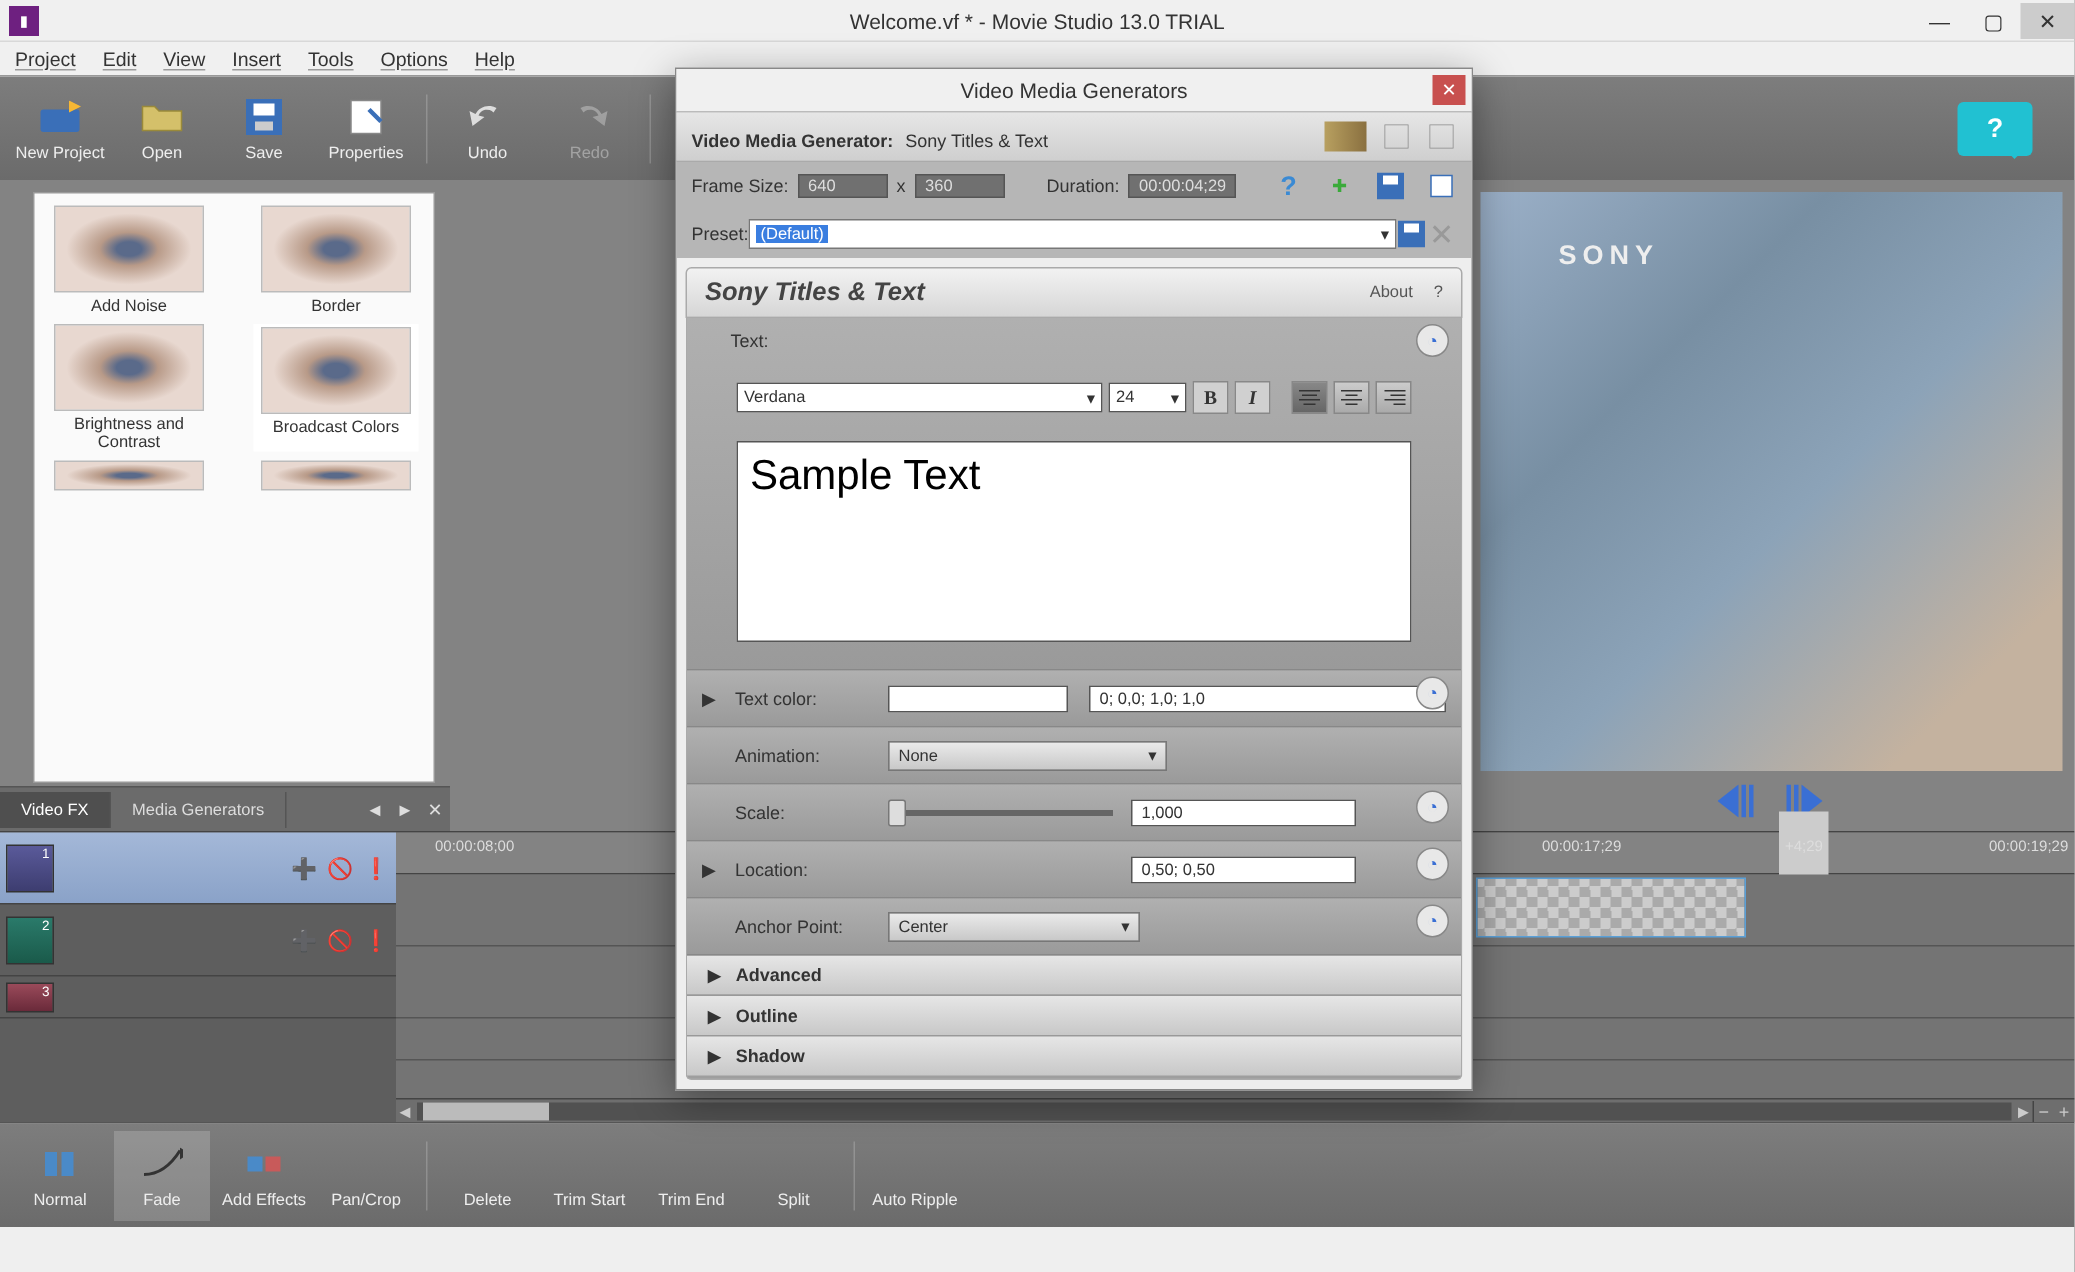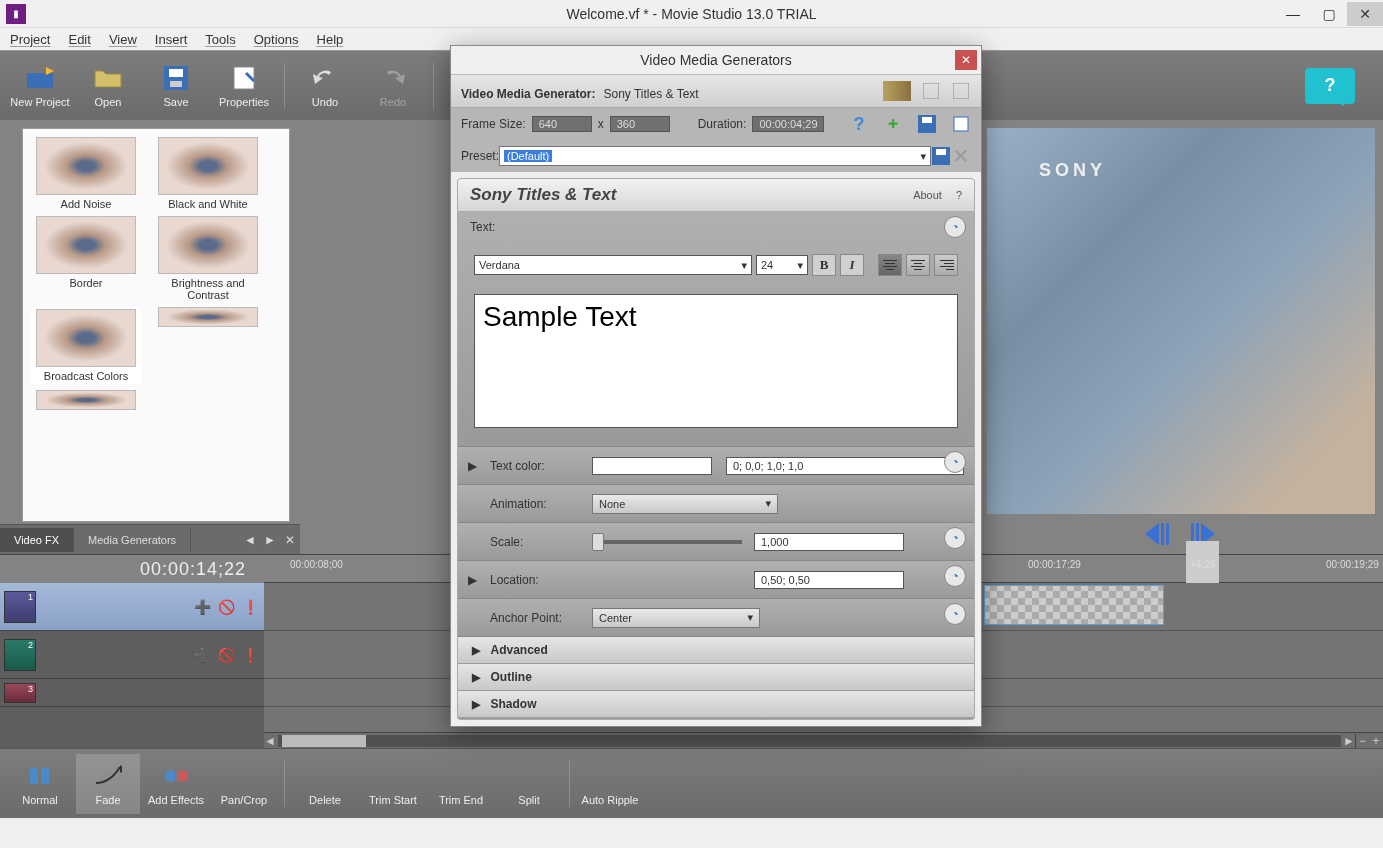--- a/index.html
+++ b/index.html
@@ -22,21 +22,21 @@
 .tbtn { display: flex; flex-direction: column; align-items: center; justify-content: center; width: 64px; height: 60px; color: #eee; font-size: 11px; gap: 4px; }
 .tbtn .ico { width: 28px; height: 28px; display: flex; align-items: center; justify-content: center; }
 .tbtn.disabled { opacity: .4; }
 .tbsep { width: 1px; height: 46px; background: rgba(255,255,255,.2); margin: 0 4px; }
 .helpballoon { margin-left: auto; margin-right: 20px; width: 50px; height: 36px; background: #21c1d2; border-radius: 4px; display: flex; align-items: center; justify-content: center; color: #fff; font-size: 18px; font-weight: bold; position: relative; }
 .helpballoon:after { content: ""; position: absolute; bottom: -8px; right: 6px; border: 6px solid transparent; border-top-color: #21c1d2; }
 
 
 .mainarea { display: flex; height: 434px; background: #838383; }
 .leftpanel { width: 300px; background: #838383; padding: 8px 0 0 0; display: flex; flex-direction: column; }
-.fxgrid { flex: 1; margin: 0 10px 0 22px; background: #fafafa; border: 1px solid #999; padding: 8px; overflow: hidden; display: grid; grid-template-columns: repeat(2, 110px); gap: 6px 12px; align-content: start; position: relative; }
+.fxgrid { flex: 1; margin: 0 10px 0 22px; background: #fafafa; border: 1px solid #999; padding: 8px; overflow: hidden; display: grid; grid-template-columns: repeat(2, 110px); gap: 6px 28px; align-content: start; position: relative; }
 .fxitem { display: flex; flex-direction: column; align-items: center; gap: 3px; font-size: 11px; text-align: center; line-height: 1.1; }
 .fxthumb { width: 100px; height: 58px; background: radial-gradient(ellipse at center, #5a6a8a 12%, #b89a88 28%, #e8d8d0 60%); border: 1px solid #bbb; }
 .fxitem.cropped .fxthumb { height: 20px; }
 .fxtabs { height: 30px; display: flex; align-items: center; background: #6b6b6b; margin-top: 2px; border-top: 1px solid #555; }
 .fxtab { padding: 6px 14px; font-size: 11px; color: #ddd; border-right: 1px solid #555; }
 .fxtab.active { background: #4f4f4f; color: #fff; }
 .fxarrow { width: 20px; height: 28px; display: flex; align-items: center; justify-content: center; color: #ddd; }
 .fxfill { flex: 1; }
 
 .centerpanel { flex: 1; background: #838383; }
@@ -222,24 +222,20 @@
 
 <div class="mainarea">
   <div class="leftpanel">
     <div class="fxgrid">
       <div class="fxitem">
           <div class="fxthumb"></div>
           <span>Add Noise</span>
         </div>
       <div class="fxitem">
           <div class="fxthumb"></div>
-          <span>Black and White</span>
-        </div>
-      <div class="fxitem">
-          <div class="fxthumb"></div>
           <span>Border</span>
         </div>
       <div class="fxitem">
           <div class="fxthumb"></div>
           <span>Brightness and Contrast</span>
         </div>
       <div class="fxitem" style="background:#fff;padding:2px;">
           <div class="fxthumb"></div>
           <span>Broadcast Colors</span>
         </div>
@@ -278,21 +274,20 @@
             <rect x="7" y="0" width="3" height="22" fill="#3a6fd4"></rect>
             <polygon points="12,0 26,11 12,22" fill="#3a6fd4"></polygon>
           </svg>
         </div>
     </div>
   </div>
 </div>
 
 <div class="timearea">
   <div class="trackheads">
-    <div class="timecode">00:00:14;22</div>
     <div class="trackhead" style="background:linear-gradient(#a4b8d8,#8aa2c8);">
       <div class="trackthumb">
           <span class="tracknum">1</span>
         </div>
       <div class="trackicons">
         <div class="ticon">➕</div>
         <div class="ticon">🚫</div>
         <div class="ticon">❗</div>
       </div>
     </div>
@@ -457,21 +452,21 @@
   <div class="pluginhdr">
     <span class="name">Sony Titles &amp; Text</span>
     <div class="links">
       <span>About</span>
       <span>?</span>
     </div>
   </div>
 
   <div class="pluginbody">
 
-    <div class="section" style="flex-direction:column;align-items:stretch;padding:8px 6px 10px;">
+    <div class="section" style="flex-direction:column;align-items:stretch;padding:8px 23px 10px;">
       <div style="display:flex;align-items:center;padding:0 6px 4px;">
         <span class="lab">Text:</span>
         <div class="kf">◔</div>
       </div>
       <div class="fontrow">
         <div class="fontsel">
             <span>Verdana</span>
             <span class="caret">▾</span>
           </div>
         <div class="sizesel">

